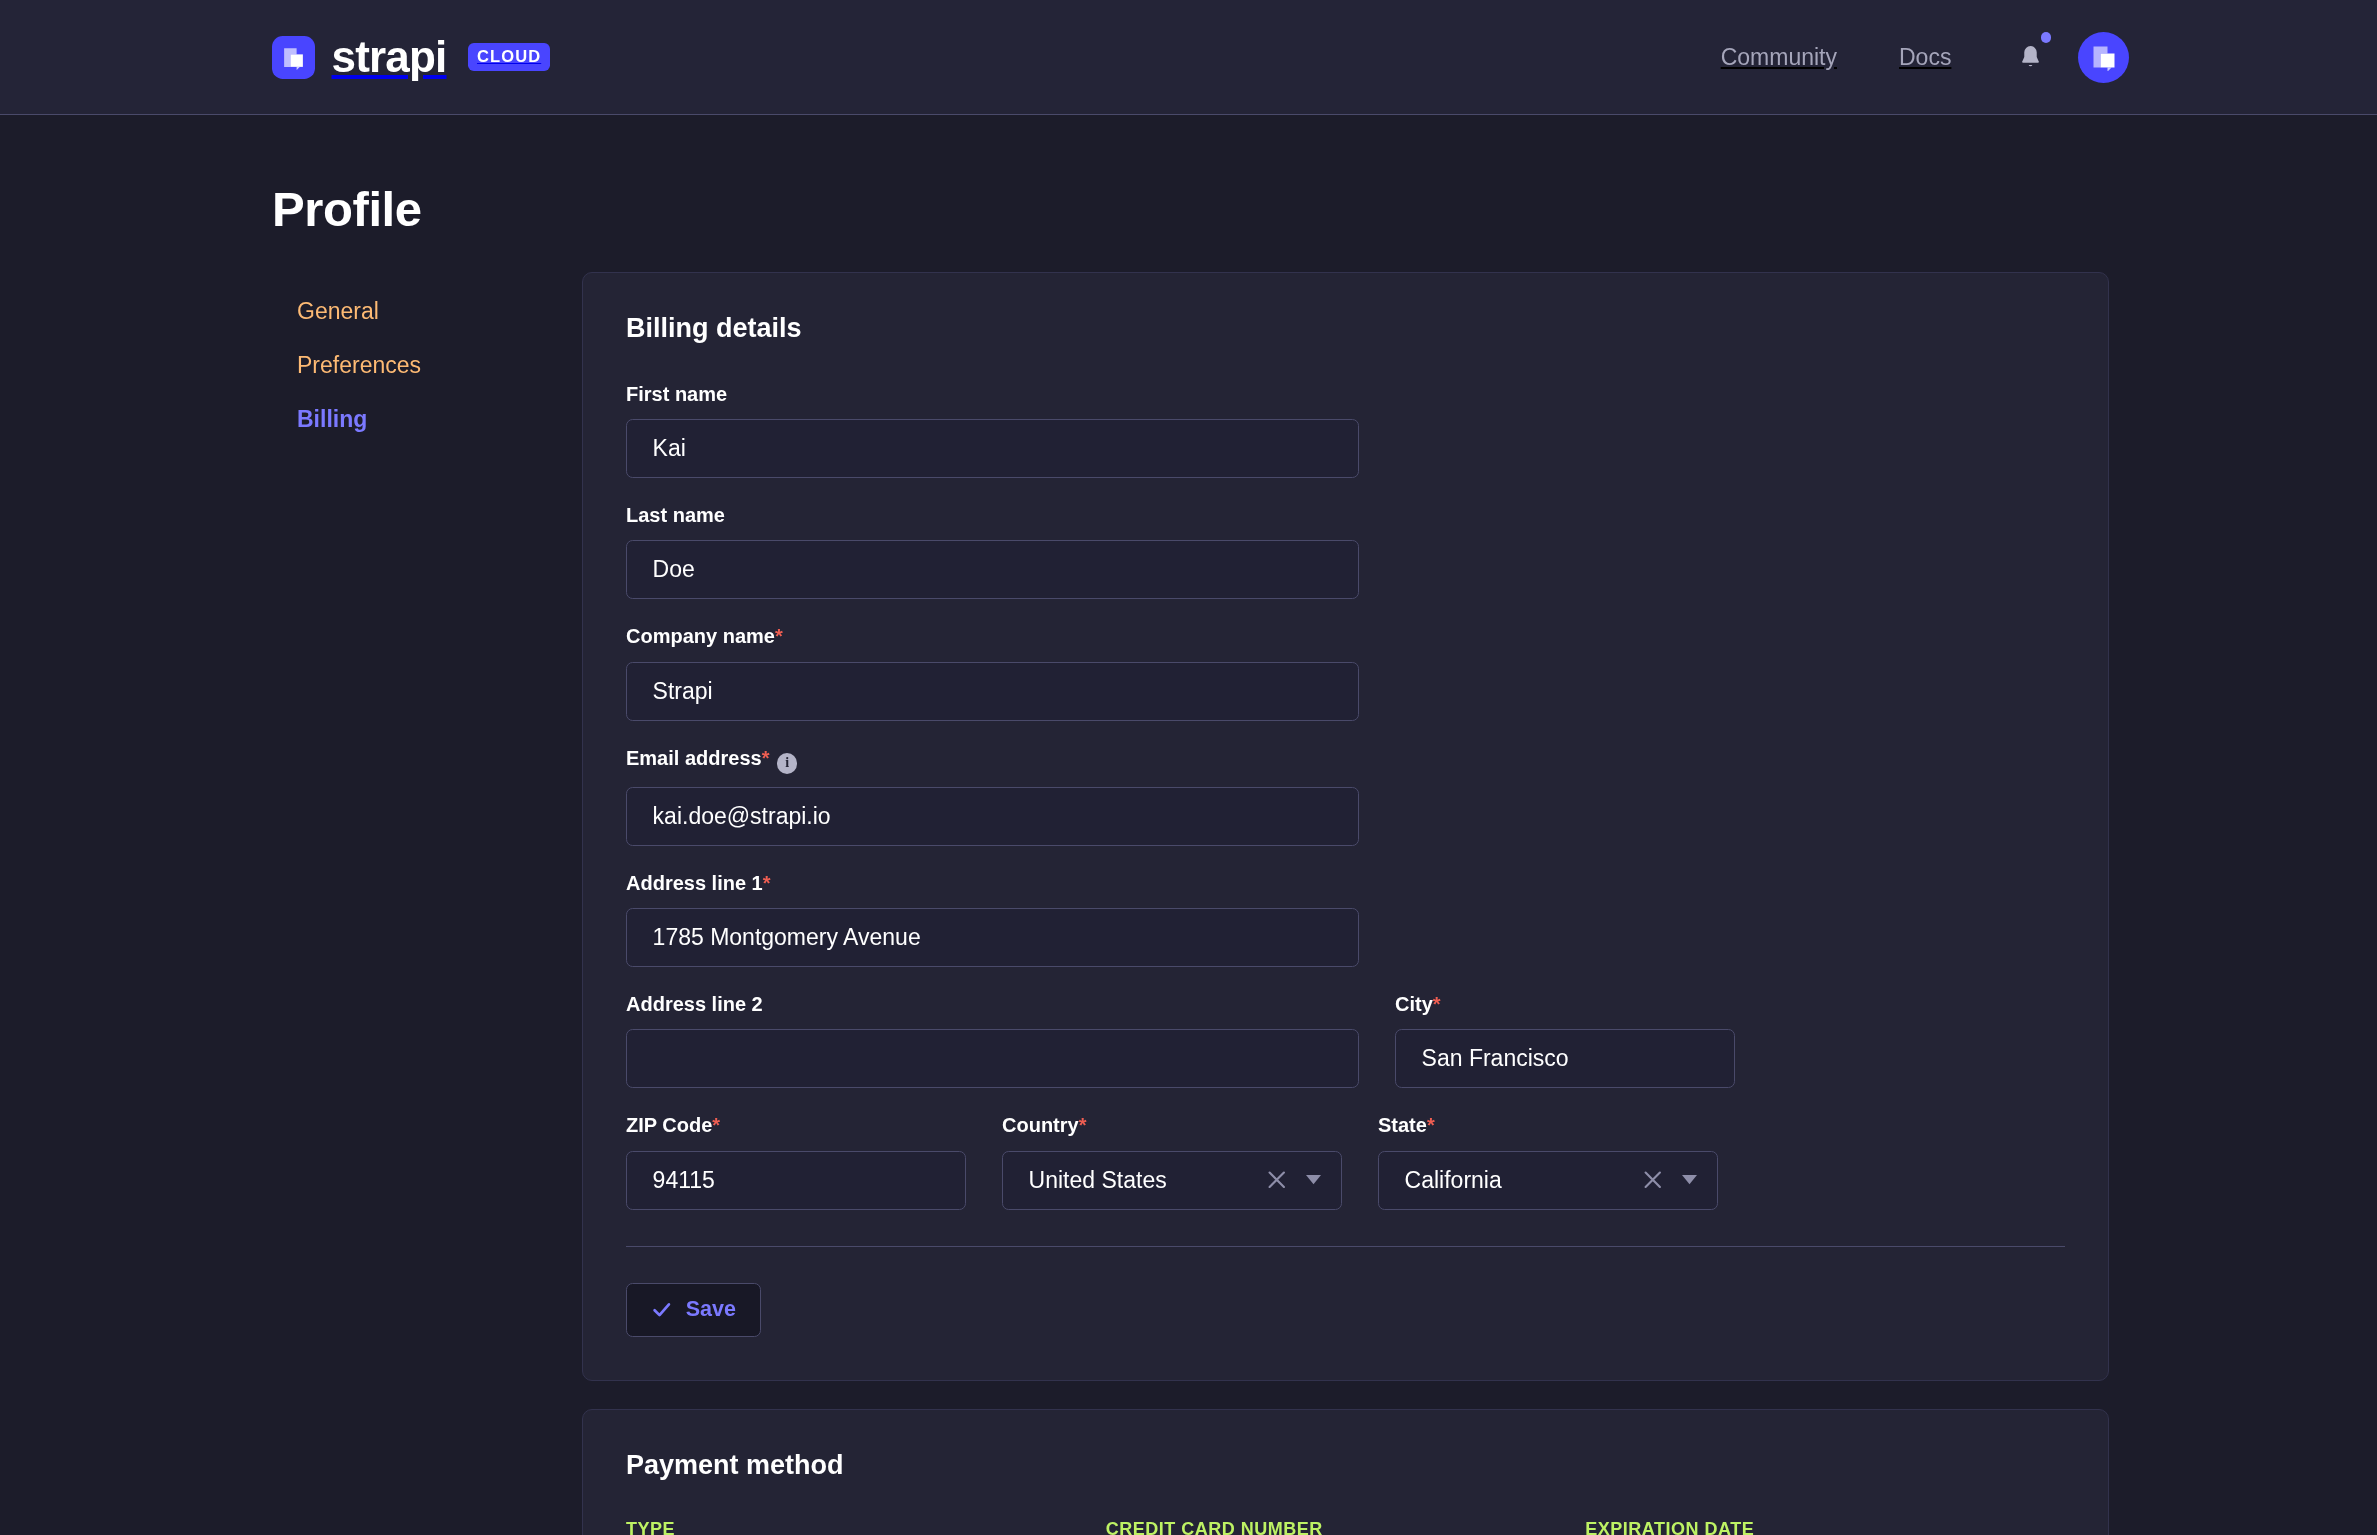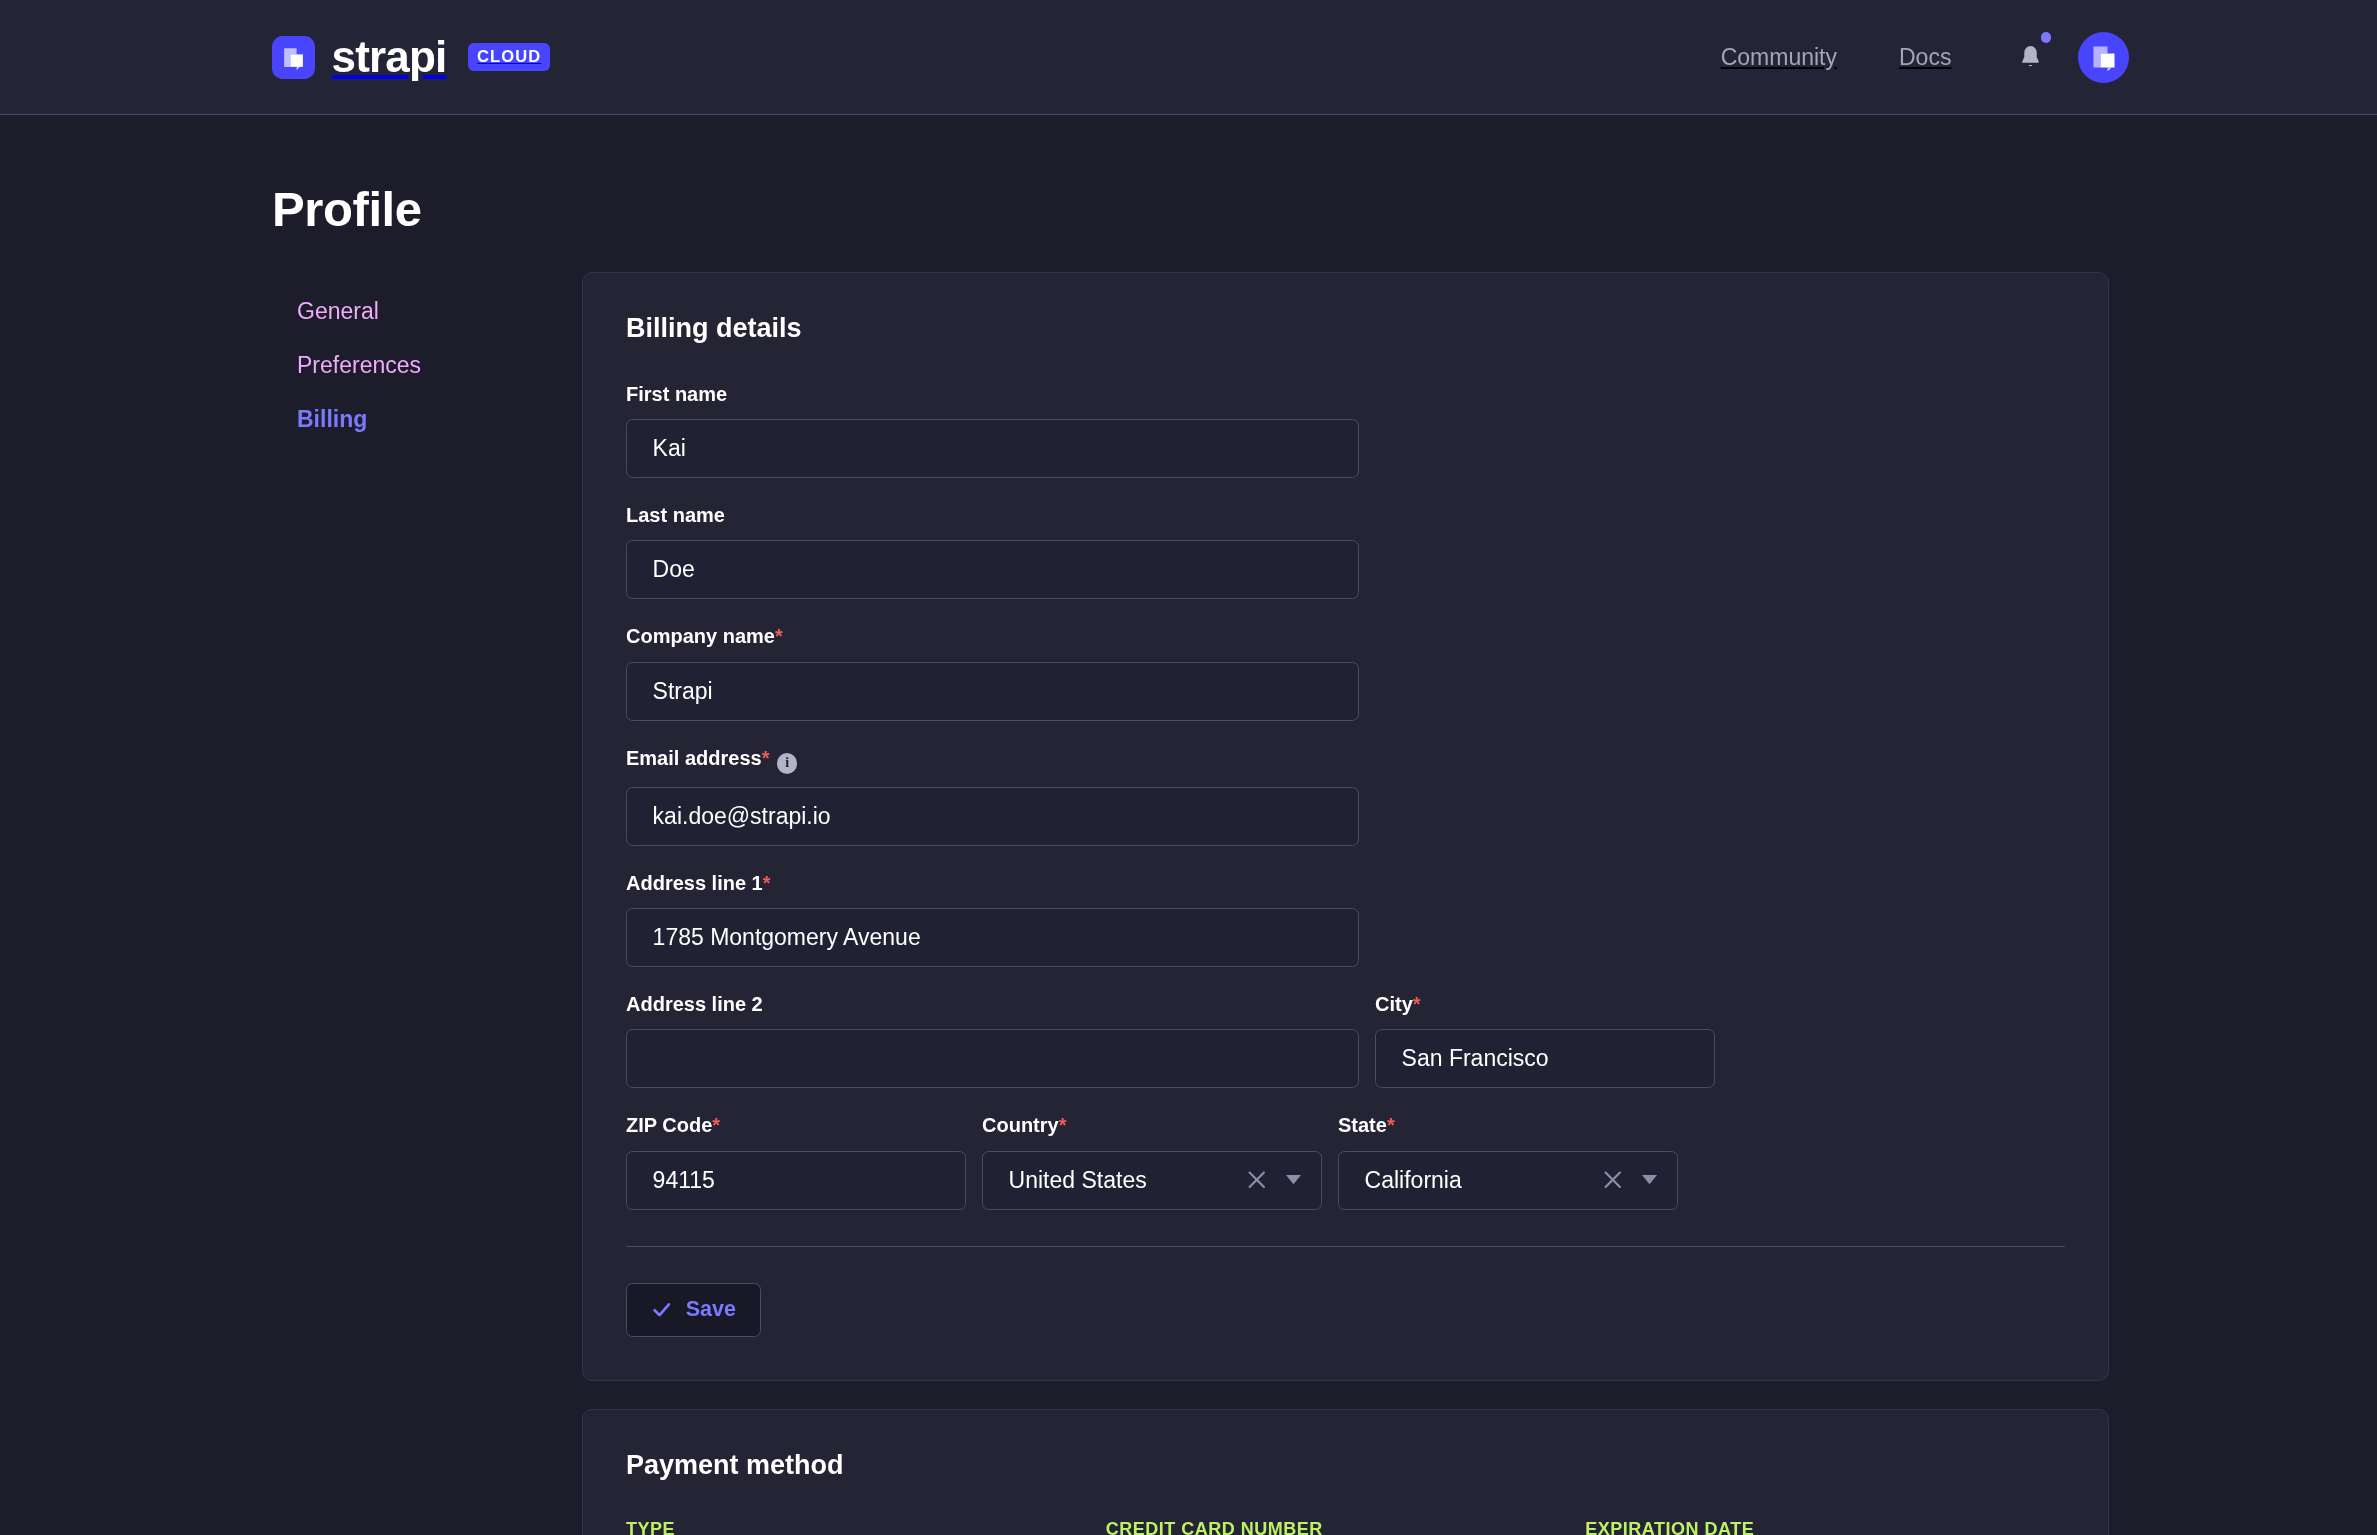--- a/index.html
+++ b/index.html
@@ -79,21 +79,21 @@
     margin-top: 66px;
     letter-spacing: -0.4px;
   }
 
   .body-row { display: flex; align-items: flex-start; margin-top: 35px; }
 
   .sidenav { width: 310px; padding-top: 12.4px; flex: 0 0 310px; }
   .sidenav-item {
     display: block;
     font-size: 23px;
-    color: #f0abfc;
+    color: #fdba74;
     text-decoration: none;
     padding: 13.2px 0 14px 25px;
   }
   .sidenav-item.active { color: #7b79ff; font-weight: 700; }
 
   .content { width: 1527px; }
 
   .card {
     background: #242435;
     border: 0.8px solid #32324d;
@@ -101,21 +101,21 @@
     padding: 40px 43px 43px;
     margin-bottom: 28px;
   }
   .card-title {
     font-size: 27px;
     font-weight: 700;
     color: #ffffff;
     margin-bottom: 38px;
   }
 
-  .form-grid { display: flex; flex-wrap: wrap; gap: 0 16px; }
+  .form-grid { display: flex; flex-wrap: wrap; gap: 0 36px; }
   .field { margin-bottom: 25px; }
   .field.half { width: 733px; }
   .field.quarter { width: 340px; }
 
   .field-label {
     display: block;
     font-size: 20px;
     font-weight: 700;
     color: #ffffff;
     margin-bottom: 13.2px;

